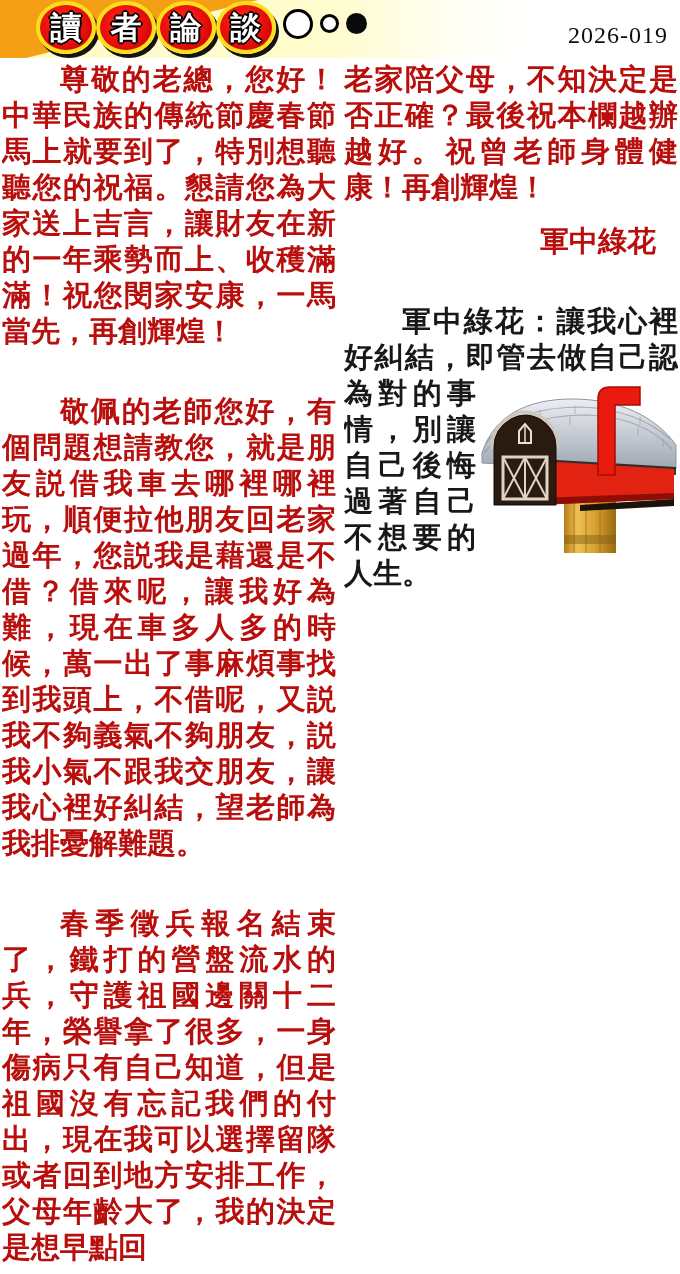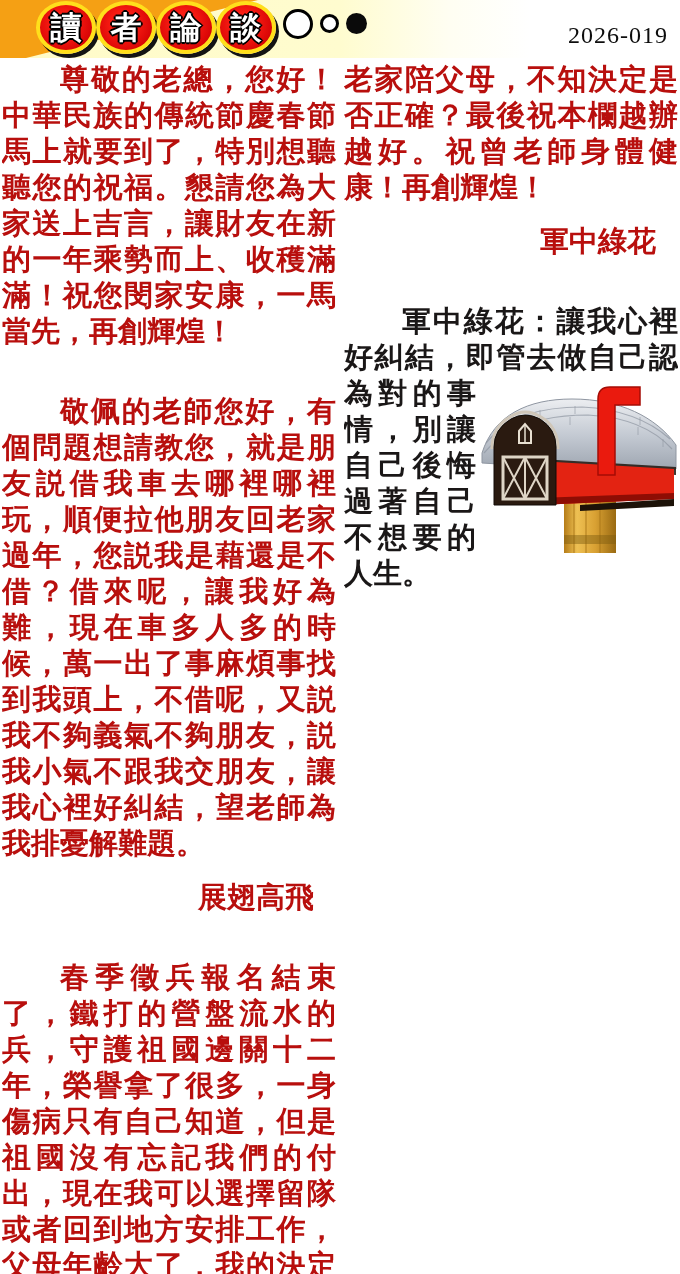--- a/index.html
+++ b/index.html
@@ -67,21 +67,20 @@
     <span class="dot dot-small"></span>
     <span class="dot dot-filled"></span>
     <div class="issue">2026-019</div>
   </header>
 
   <main class="content">
 
     <section class="col">
       <p class="para red">尊敬的老總，您好！中華民族的傳統節慶春節馬上就要到了，特別想聽聽您的祝福。懇請您為大家送上吉言，讓財友在新的一年乘勢而上、收穫滿滿！祝您閔家安康，一馬當先，再創輝煌！</p>
       <p class="para red mt">敬佩的老師您好，有個問題想請教您，就是朋友説借我車去哪裡哪裡玩，順便拉他朋友回老家過年，您説我是藉還是不借？借來呢，讓我好為難，現在車多人多的時候，萬一出了事麻煩事找到我頭上，不借呢，又説我不夠義氣不夠朋友，説我小氣不跟我交朋友，讓我心裡好糾結，望老師為我排憂解難題。</p>
-      <p class="sig red">展翅高飛</p>
       <p class="para red mt">春季徵兵報名結束了，鐵打的營盤流水的兵，守護祖國邊關十二年，榮譽拿了很多，一身傷病只有自己知道，但是祖國沒有忘記我們的付出，現在我可以選擇留隊或者回到地方安排工作，父母年齡大了，我的決定是想早點回</p>
     </section>
 
     <section class="col">
       <p class="para red no-indent">老家陪父母，不知決定是否正確？最後祝本欄越辦越好。祝曾老師身體健康！再創輝煌！</p>
       <p class="sig red">軍中綠花</p>
       <p class="para black mt"><span>軍中綠花：讓我心裡好糾結，即管去做自己認為</span><span class="mailbox-float">
             <svg viewBox="0 0 198 176" xmlns="http://www.w3.org/2000/svg" aria-hidden="true">
         <defs>
           <linearGradient id="wood" x1="0" y1="0" x2="1" y2="0">

